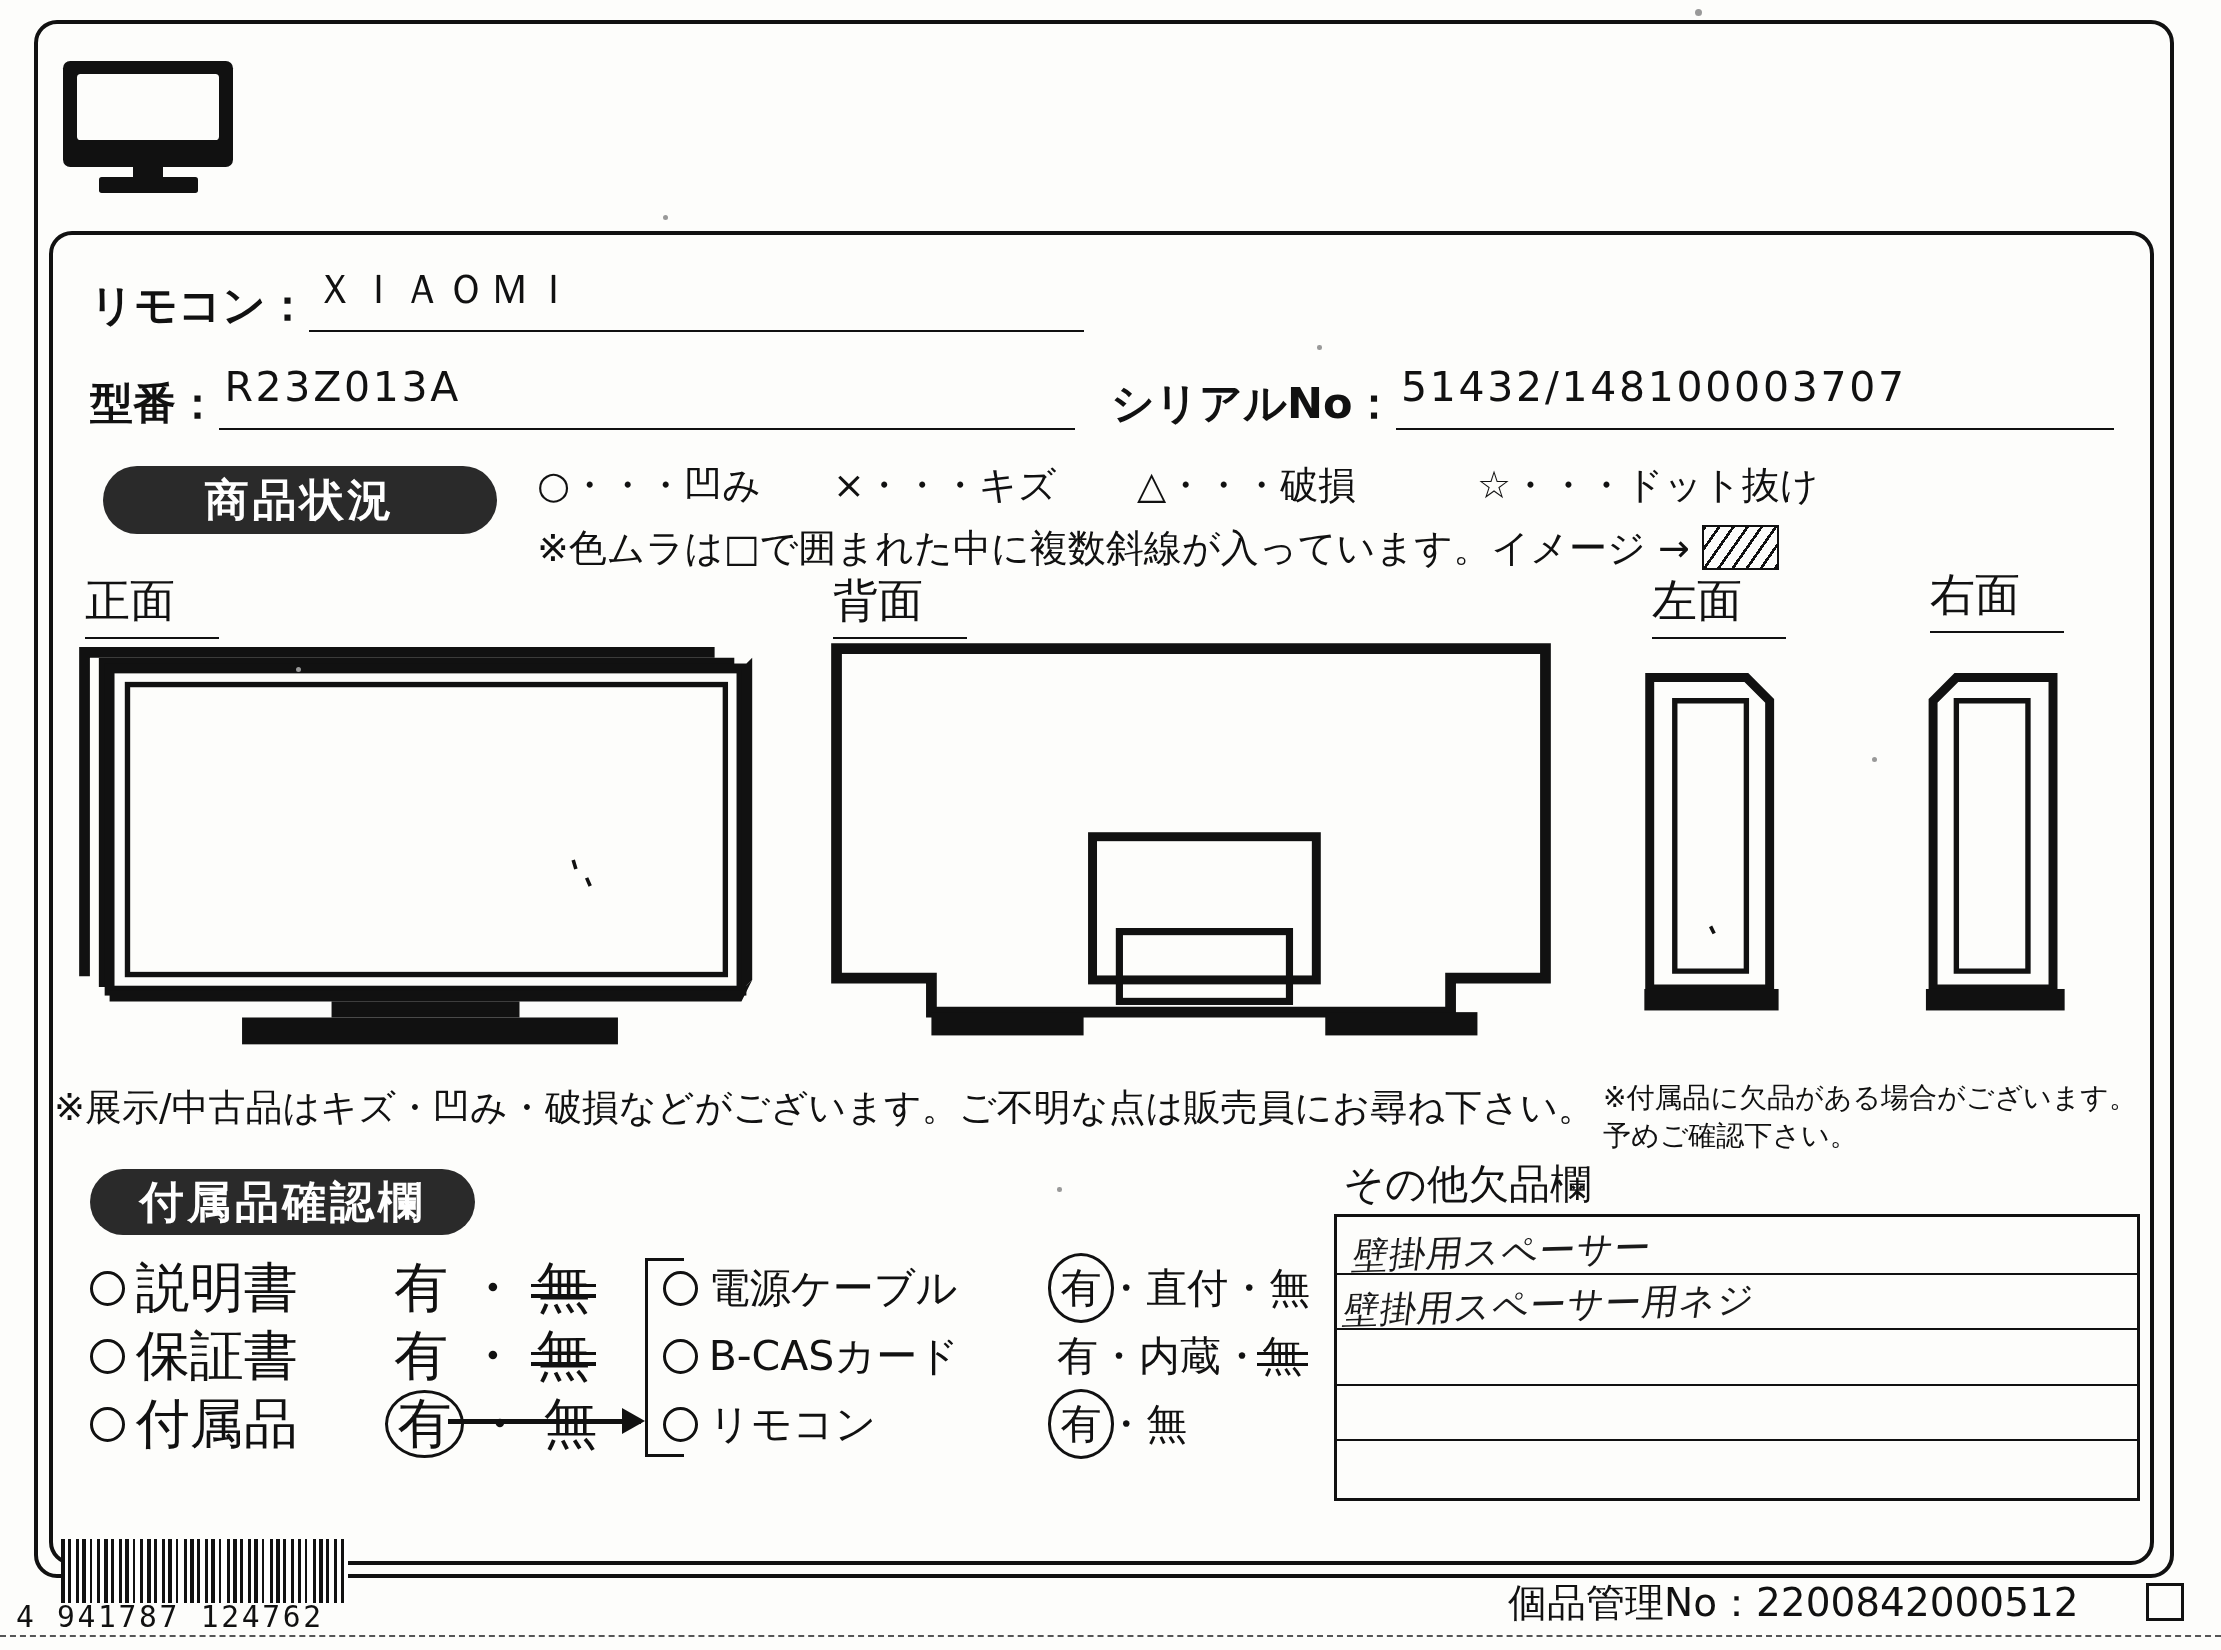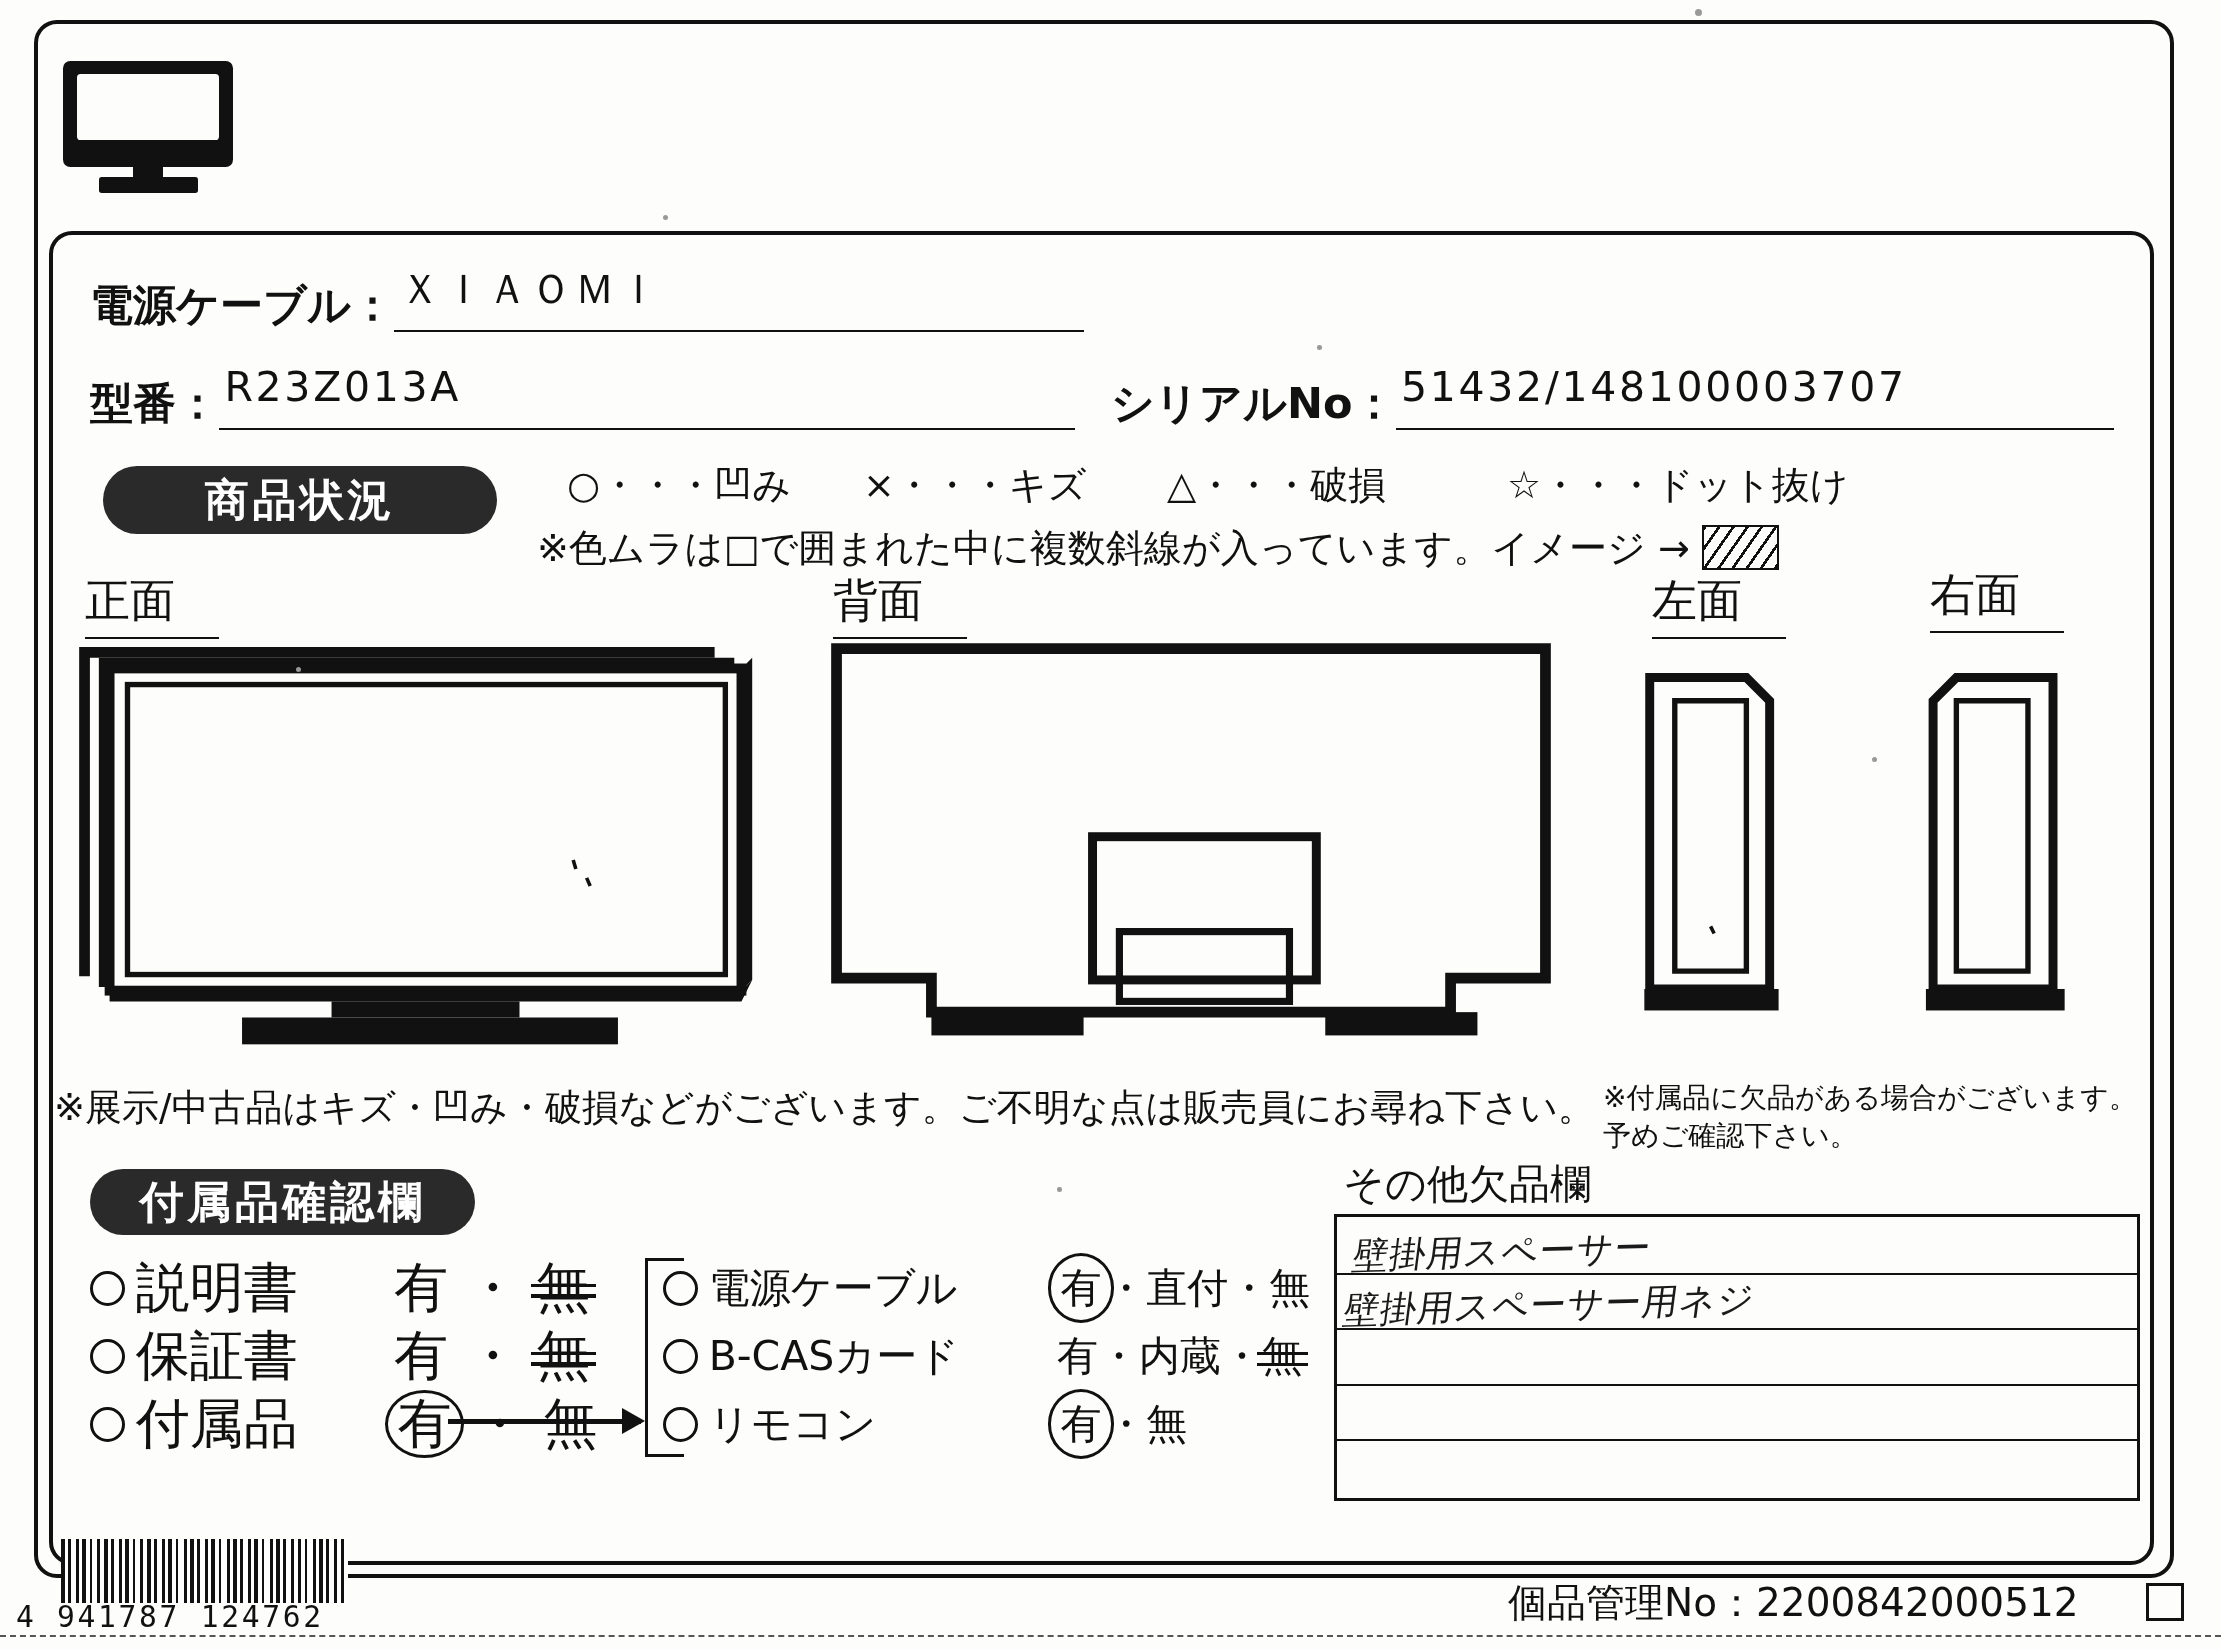--- a/index.html
+++ b/index.html
@@ -144,21 +144,20 @@
     left: 103px; top: 466px;
     width: 394px; height: 68px;
   }
   .legend-line1 {
     position: absolute;
     left: 537px; top: 466px;
     width: 1612px;
     display: flex;
     font-size: 38px;
     line-height: 1;
-    margin-left: 30px;
   }
   .legend-item { white-space: nowrap; }
   .legend-line2 {
     position: absolute;
     left: 537px; top: 525px;
     font-size: 38px;
     line-height: 1;
     display: flex;
     align-items: center;
     white-space: nowrap;
@@ -408,21 +407,21 @@
 
   <div class="header">
     <div class="tv-icon">
       <div class="screen"></div>
       <div class="neck"></div>
       <div class="foot"></div>
     </div>
   </div>
 
   <div class="field-row" id="maker-row">
-    <span class="field-label">電源ケーブル：</span>
+    <span class="field-label">リモコン：</span>
     <span class="u-box">
       <span class="val-wrap">
         <span class="field-value">ＸＩＡＯＭＩ</span>
       </span>
     </span>
   </div>
 
   <div class="field-row" id="model-row">
     <span class="field-label">型番：</span>
     <span class="u-box">

